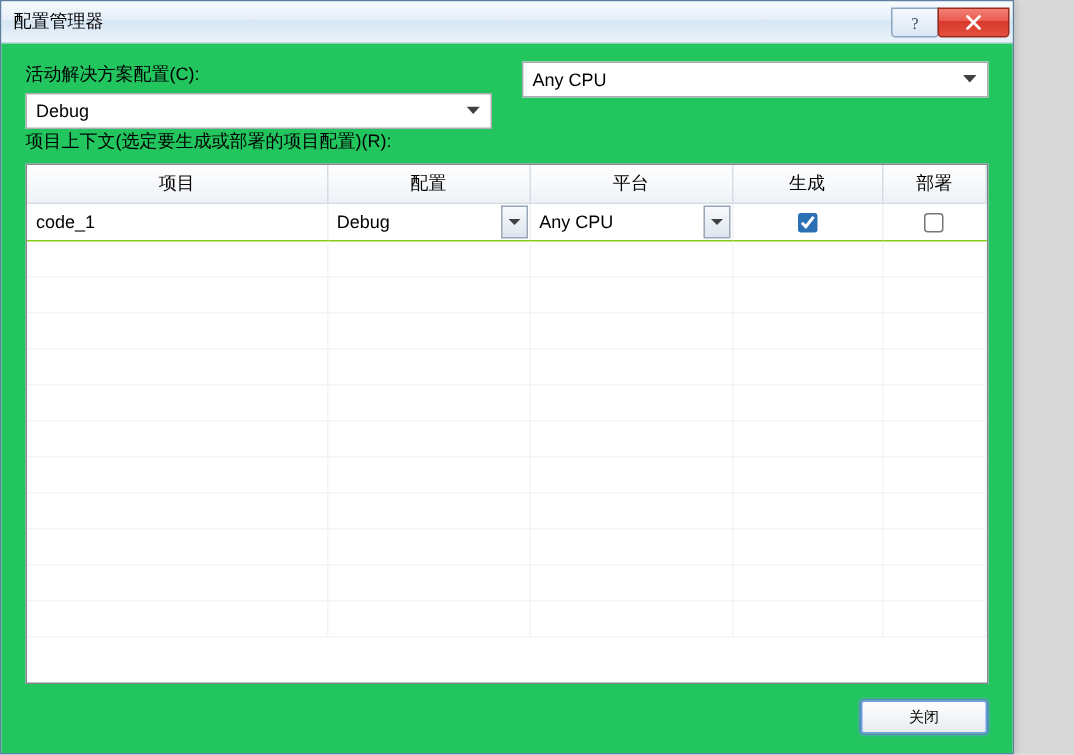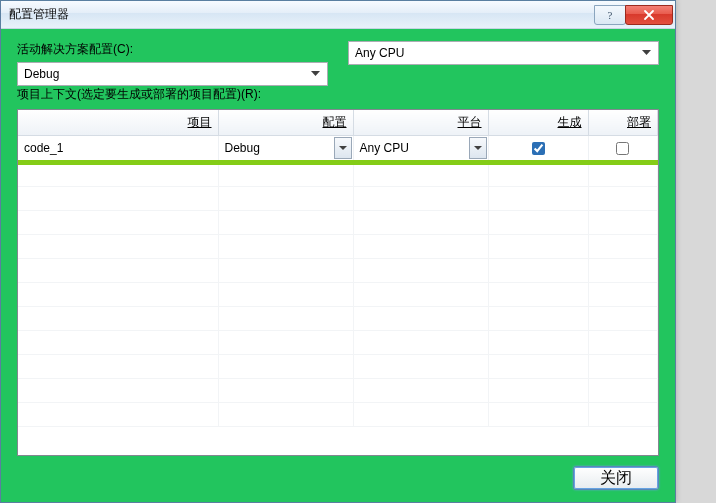--- a/index.html
+++ b/index.html
@@ -97,32 +97,31 @@
     flex: 1;
     overflow: hidden;
     background: #fff;
   }
   table.grid {
     width: 100%;
     border-collapse: collapse;
     table-layout: fixed;
   }
   table.grid th {
-    text-align: right;
+    text-align: center;
     font-weight: normal;
     background: linear-gradient(to bottom, #ffffff, #eef2f7);
     border-right: 1px solid #d5dce4;
     border-bottom: 1px solid #d5dce4;
     padding: 4px 6px;
     height: 22px;
-    text-decoration: underline;
   }
   table.grid td {
     border-right: 1px solid #eef1f4;
-    border-bottom: 5px solid #84cc16;
+    border-bottom: 1px solid #84cc16;
     padding: 0;
     height: 24px;
     vertical-align: middle;
   }
   table.grid td.padcell { padding: 3px 6px; }
   table.grid tr.empty td {
     border-right: 1px solid #f2f4f6;
     border-bottom: 1px solid #f2f4f6;
   }
   .cell-combo {
@@ -157,21 +156,21 @@
     padding: 10px 0 0 0;
   }
   button.push {
     min-width: 86px;
     height: 24px;
     border: 1px solid #8a8f97;
     border-radius: 3px;
     background: linear-gradient(to bottom, #ffffff, #e7ecef);
     padding: 0 18px;
     font-family: inherit;
-    font-size: 16px;
+    font-size: 10px;
     cursor: pointer;
   }
   button.push.default {
     box-shadow: 0 0 0 1px #66a3e2 inset, 0 0 2px #66a3e2;
     border-color: #5a86b6;
   }
 </style>
 </head>
 <body>
 

